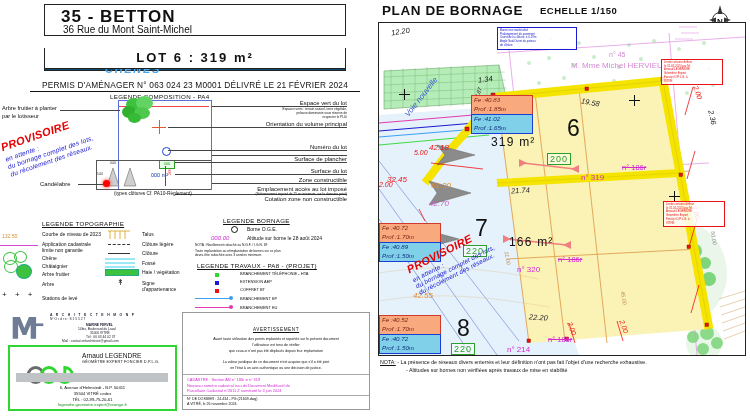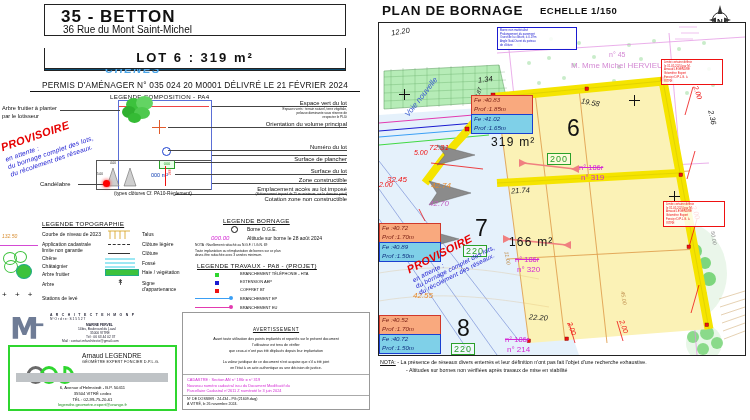--- a/index.html
+++ b/index.html
@@ -95,21 +95,21 @@
   #rightPanel{position:absolute;left:372px;top:0;width:378px;height:420px;background:#fff;}
   .planTitle{position:absolute;left:10px;top:3px;font-size:13.5px;font-weight:bold;color:#111;letter-spacing:.6px;}
   .planScale{position:absolute;left:168px;top:5px;font-size:9.5px;font-weight:bold;color:#111;letter-spacing:.5px;}
 
   .compass{position:absolute;left:336px;top:4px;width:24px;height:28px;}
 
   .planFrame{position:absolute;left:6px;top:22px;width:366px;height:332px;border:1px solid #222;overflow:hidden;background:#fff;}
   .lotNum{position:absolute;font-size:23px;color:#111;font-weight:normal;}
   .lotArea{position:absolute;font-size:12px;color:#111;letter-spacing:1.2px;}
   .greenBadge{position:absolute;border:1px solid #2aa02a;color:#2aa02a;font-size:9px;padding:0 2px;letter-spacing:1px;background:rgba(255,255,255,.5);}
-  .pinkOld{position:absolute;font-size:7.5px;color:#d42ad4;text-decoration:line-through;}
+  .pinkOld{position:absolute;font-size:7.5px;color:#d42ad4;text-decoration:line-through;padding-left:43px;}
   .pinkNew{position:absolute;font-size:8px;color:#d42ad4;}
 
   .feBox{position:absolute;width:56px;height:18px;border:1px solid;font-size:6.2px;line-height:8.6px;padding:0 2px;font-style:italic;}
   .feOrange{background:#f9a97e;border-color:#d0392b;color:#7a1f14;}
   .feBlue{background:#7fd0e8;border-color:#1a3fd0;color:#10307f;}
 
   .dimRed{position:absolute;font-size:7px;color:#e11;font-style:italic;}
   .dimDark{position:absolute;font-size:7.5px;color:#222;font-style:italic;}
   .dimOrange{position:absolute;font-size:8px;color:#e88a2b;font-style:italic;}
 
@@ -148,21 +148,21 @@
     <div class="bandBox">
       <div class="c2r">C2R</div>
       <div class="c2rsub">HABITAT</div>
       <div class="bandTxt">LOTISSEMENT   DES   GRANDS   CHENES</div>
     </div>
 
     <div class="lotBox">
       <div class="lotTxt">LOT  6  :  319 m²</div>
     </div>
 
-    <div class="permis">PERMIS D'AMÉNAGER N° 035 024 20 M0001 DÉLIVRÉ LE 21 FÉVRIER 2024</div>
+    <div class="permis">PERMIS D'AMÉNAGER N° 063 024 23 M0001 DÉLIVRÉ LE 21 FÉVRIER 2024</div>
 
     <div class="legCompTitle">LEGENDE COMPOSITION - PA4</div>
 
     <div class="compYellow"></div>
     <div class="compFrame"></div>
     <div class="compRedline"></div>
 
     <div class="treeC" style="left:126px;top:98px;width:15px;height:13px;"></div>
     <div class="treeC" style="left:136px;top:96px;width:17px;height:14px;background:#63d463;"></div>
     <div class="treeC" style="left:122px;top:106px;width:14px;height:12px;background:#2fb02f;"></div>
@@ -550,23 +550,23 @@
       <div class="dimRed" style="left:0px;top:158px;">2.00</div>
       <div class="dimRed" style="left:312px;top:66px;transform:rotate(72deg);">2.00</div>
       <div class="dimRed" style="left:310px;top:186px;transform:rotate(72deg);">2.00</div>
       <div class="dimRed" style="left:186px;top:302px;transform:rotate(70deg);">2.00</div>
       <div class="dimRed" style="left:238px;top:300px;transform:rotate(70deg);">2.00</div>
       <div class="dimDark" style="left:92px;top:68px;transform:rotate(-72deg);font-size:5.5px;">18.87</div>
       <div class="dimDark" style="left:328px;top:212px;transform:rotate(80deg);font-size:5.5px;color:#888;">50.00</div>
       <div class="dimDark" style="left:122px;top:232px;transform:rotate(80deg);font-size:5.5px;color:#c09050;">11.00</div>
       <div class="dimDark" style="left:238px;top:272px;transform:rotate(80deg);font-size:5.5px;color:#c09050;">45.00</div>
 
-      <div class="dimOrange" style="left:50px;top:120px;color:#e11;">72.31</div>
+      <div class="dimOrange" style="left:50px;top:120px;color:#e11;">42.18</div>
       <div class="dimOrange" style="left:8px;top:152px;color:#e11;">32.45</div>
-      <div class="dimOrange" style="left:52px;top:158px;">42.74</div>
+      <div class="dimOrange" style="left:52px;top:158px;">61.30</div>
       <div class="dimOrange" style="left:50px;top:176px;color:#c060c0;">42.70</div>
       <div class="dimOrange" style="left:34px;top:268px;">42.55</div>
 
       <div class="voieTxt" style="left:24px;top:90px;transform:rotate(-52deg);transform-origin:left top;">Voie nouvelle</div>
 
       <div class="ownerNum" style="left:230px;top:28px;">n° 45</div>
       <div class="ownerName" style="left:192px;top:38px;">M. Mme Michel HERVIEU</div>
 
       <div class="crossMark" style="left:250px;top:72px;"></div>
       <div class="crossMark" style="left:290px;top:168px;"></div>

